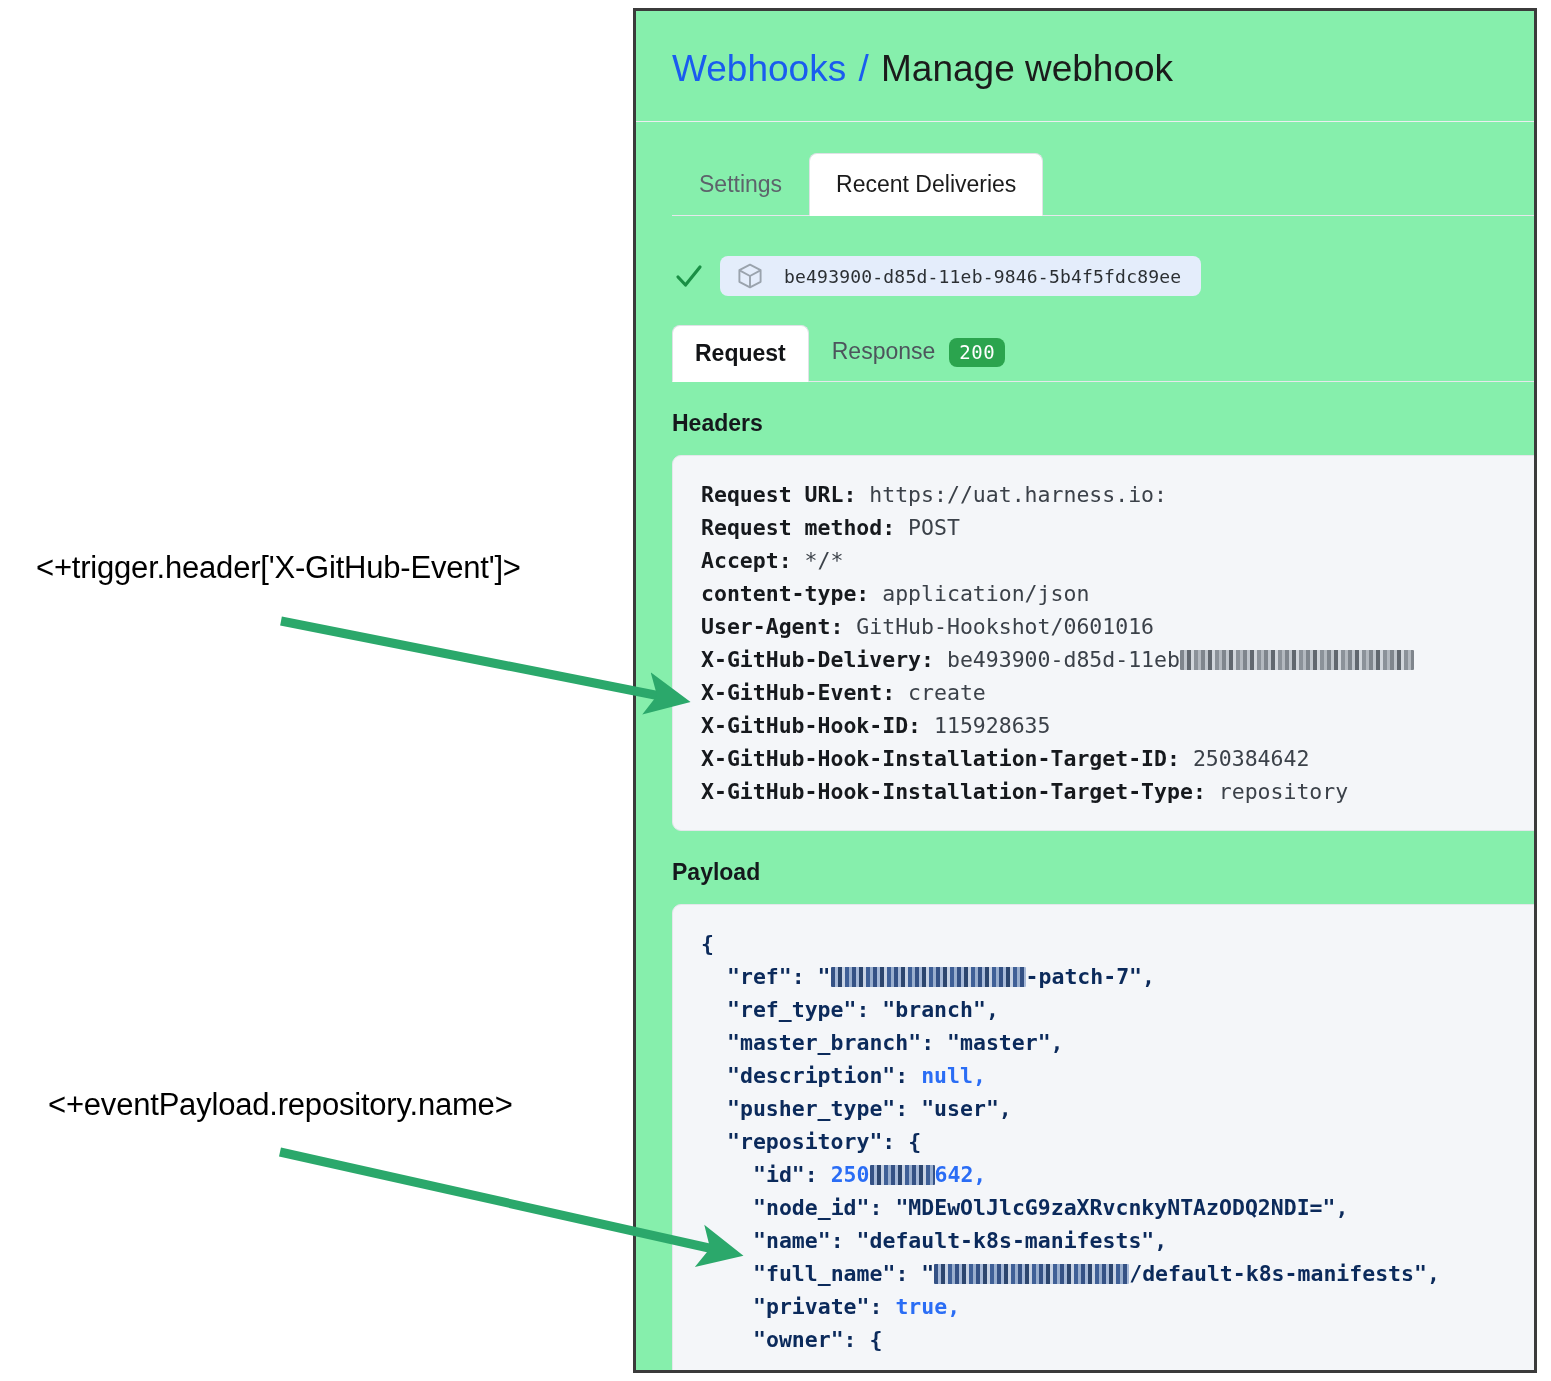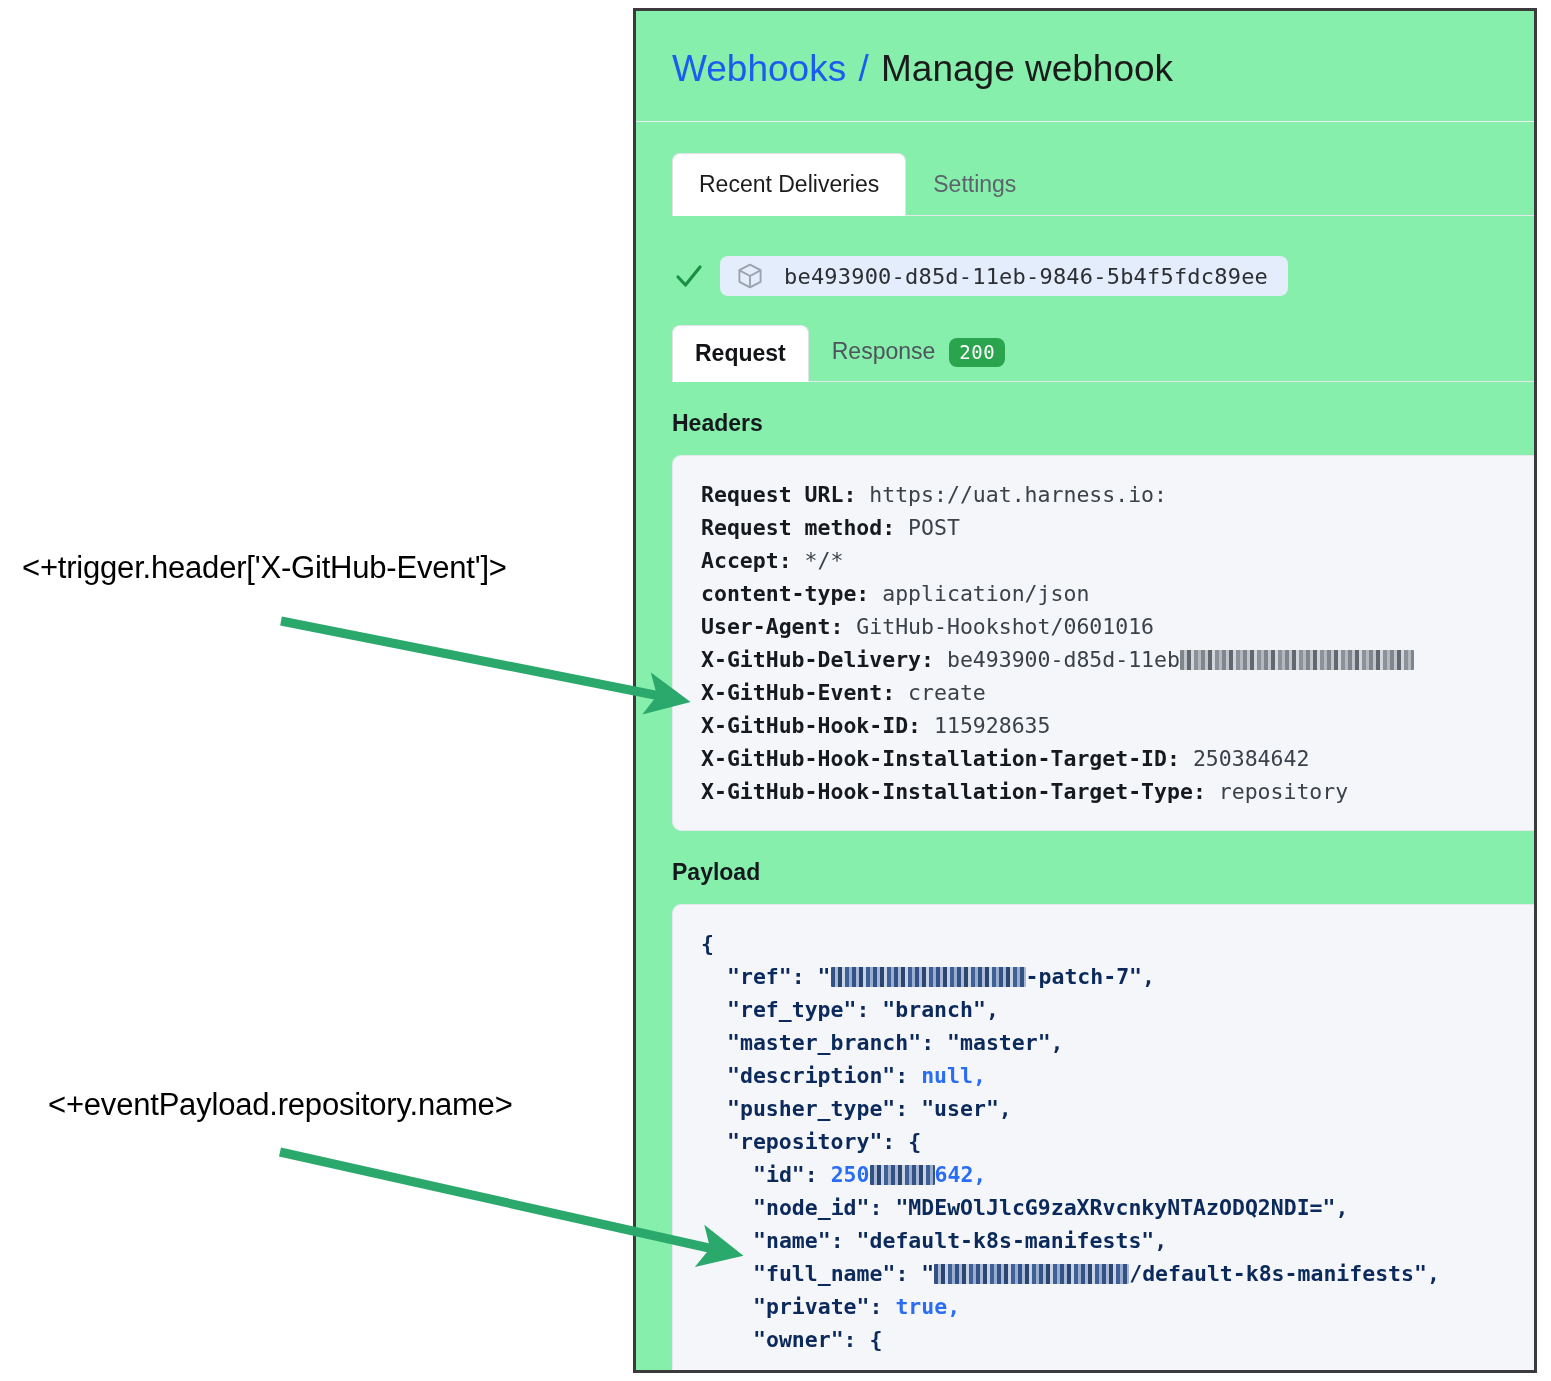--- a/index.html
+++ b/index.html
@@ -14,21 +14,21 @@
   
   .annotations{position:absolute;left:0;top:0;width:1551px;height:1381px;z-index:5;pointer-events:none;}
   .anno-label{
     position:absolute;
     font-family:"Liberation Sans", sans-serif;
     font-size:31px;
     color:#000000;
     white-space:nowrap;
     letter-spacing:-0.2px;
   }
-  #anno-1{left:22px;top:550px;}
+  #anno-1{left:36px;top:550px;}
   #anno-2{left:48px;top:1087px;}
   .anno-svg{position:absolute;left:0;top:0;}
 
   
   .card{
     position:absolute;
     left:633px;top:8px;
     width:904px;height:1365px;
     background:#86efac;
     border:3px solid #3b3b3b;
@@ -97,21 +97,21 @@
   .chip{
     display:flex;align-items:center;
     background:#e4edfb;
     border-radius:8px;
     padding:7px 20px 7px 16px;
     height:40px;box-sizing:border-box;
   }
   .cube-icon{width:28px;height:28px;flex:0 0 auto;margin-right:20px;}
   .chip-text{
     font-family:"DejaVu Sans Mono", monospace;
-    font-size:22px;
+    font-size:18px;
     color:#2b2f33;
     letter-spacing:0.2px;
     white-space:nowrap;
   }
 
   
   .inner-tabs{
     position:relative;
     margin:24px 0 0 36px;
     height:62px;
@@ -208,22 +208,22 @@
     <div class="breadcrumb">
       <span class="bc-link">Webhooks</span>
       <span class="bc-sep">/</span>
       <span class="bc-current">Manage webhook</span>
     </div>
 
     <div class="divider"></div>
 
     <div class="tabs-row">
       <div class="tabs-underline"></div>
+      <div class="tab">Settings</div>
       <div class="tab active">Recent Deliveries</div>
-      <div class="tab">Settings</div>
     </div>
 
     <div class="delivery-row">
       <span class="check-icon">
         <svg viewBox="0 0 34 34" width="34" height="34" aria-hidden="true">
           <path d="M6 18 L13.5 26 L28 8" fill="none" stroke="#1a8f45" stroke-width="3.2" stroke-linecap="round" stroke-linejoin="round"></path>
         </svg>
       </span>
       <div class="chip">
         <span class="cube-icon">

